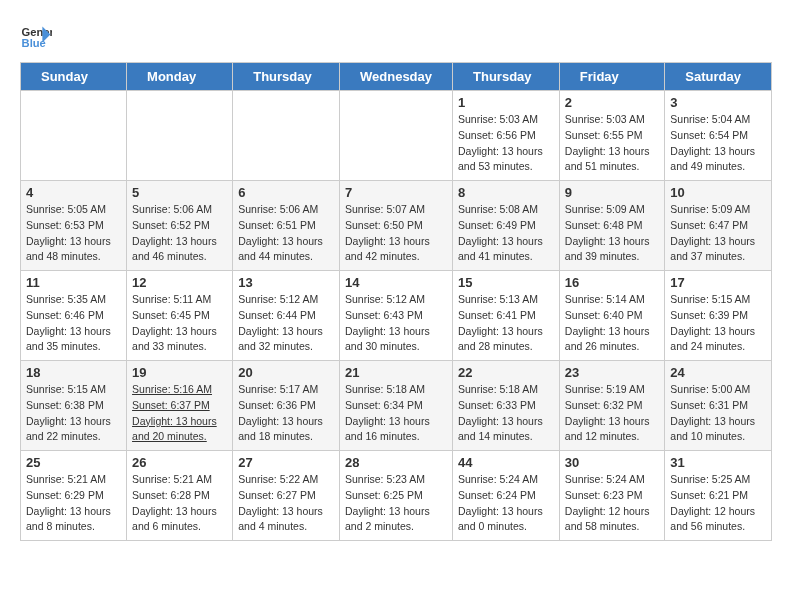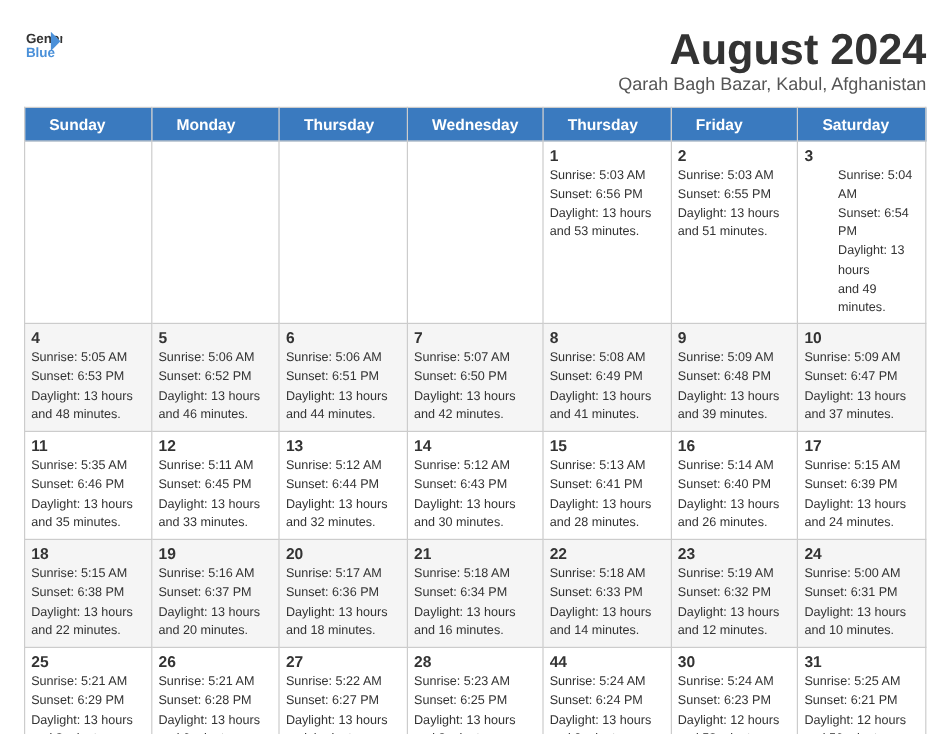--- a/index.html
+++ b/index.html
@@ -75,24 +75,20 @@
 </head>
 <body>
 
 <div class="header">
   <div class="logo">
     <svg class="logo-icon" viewBox="0 0 40 40">
       <text x="2" y="20" font-size="14" font-weight="bold" fill="#333">General</text>
       <text x="2" y="34" font-size="14" font-weight="bold" fill="#4a90d9">Blue</text>
       <polygon points="28,8 38,18 28,28" fill="#4a90d9"></polygon>
     </svg>
-  </div>
-  <div class="title-area">
-    <div class="month-title">August 2024</div>
-    <div class="location">Qarah Bagh Bazar, Kabul, Afghanistan</div>
   </div>
 </div>
 
 <table>
   <thead>
     <tr id="weekday-header">
         <th>Sunday</th>
         <th>Monday</th>
         <th>Thursday</th>
         <th>Wednesday</th>
@@ -116,21 +112,21 @@
         </td>
         <td>
           <span class="day-number">2</span>
           <div class="day-info" style="white-space: pre-line; font-size: 10.5px;">Sunrise: 5:03 AM
 Sunset: 6:55 PM
 Daylight: 13 hours
 and 51 minutes.</div>
         </td>
         <td>
           <span class="day-number">3</span>
-          <div class="day-info" style="white-space: pre-line; font-size: 10.5px; margin-left: 28px;">Sunrise: 5:04 AM
+          <div class="day-info" style="white-space: pre-line; font-size: 10.5px;">Sunrise: 5:04 AM
 Sunset: 6:54 PM
 Daylight: 13 hours
 and 49 minutes.</div>
         </td>
       </tr>
       <tr>
         <td>
           <span class="day-number">4</span>
           <div class="day-info" style="white-space: pre-line; font-size: 10.5px;">Sunrise: 5:05 AM
 Sunset: 6:53 PM
@@ -234,21 +230,21 @@
       <tr>
         <td>
           <span class="day-number">18</span>
           <div class="day-info" style="white-space: pre-line; font-size: 10.5px;">Sunrise: 5:15 AM
 Sunset: 6:38 PM
 Daylight: 13 hours
 and 22 minutes.</div>
         </td>
         <td>
           <span class="day-number">19</span>
-          <div class="day-info" style="white-space: pre-line; font-size: 10.5px;">Sunrise: 5:16 AM
+          <div class="day-info" style="white-space: pre-line; font-size: 10.5px; text-decoration: underline;">Sunrise: 5:16 AM
 Sunset: 6:37 PM
 Daylight: 13 hours
 and 20 minutes.</div>
         </td>
         <td>
           <span class="day-number">20</span>
           <div class="day-info" style="white-space: pre-line; font-size: 10.5px;">Sunrise: 5:17 AM
 Sunset: 6:36 PM
 Daylight: 13 hours
 and 18 minutes.</div>

